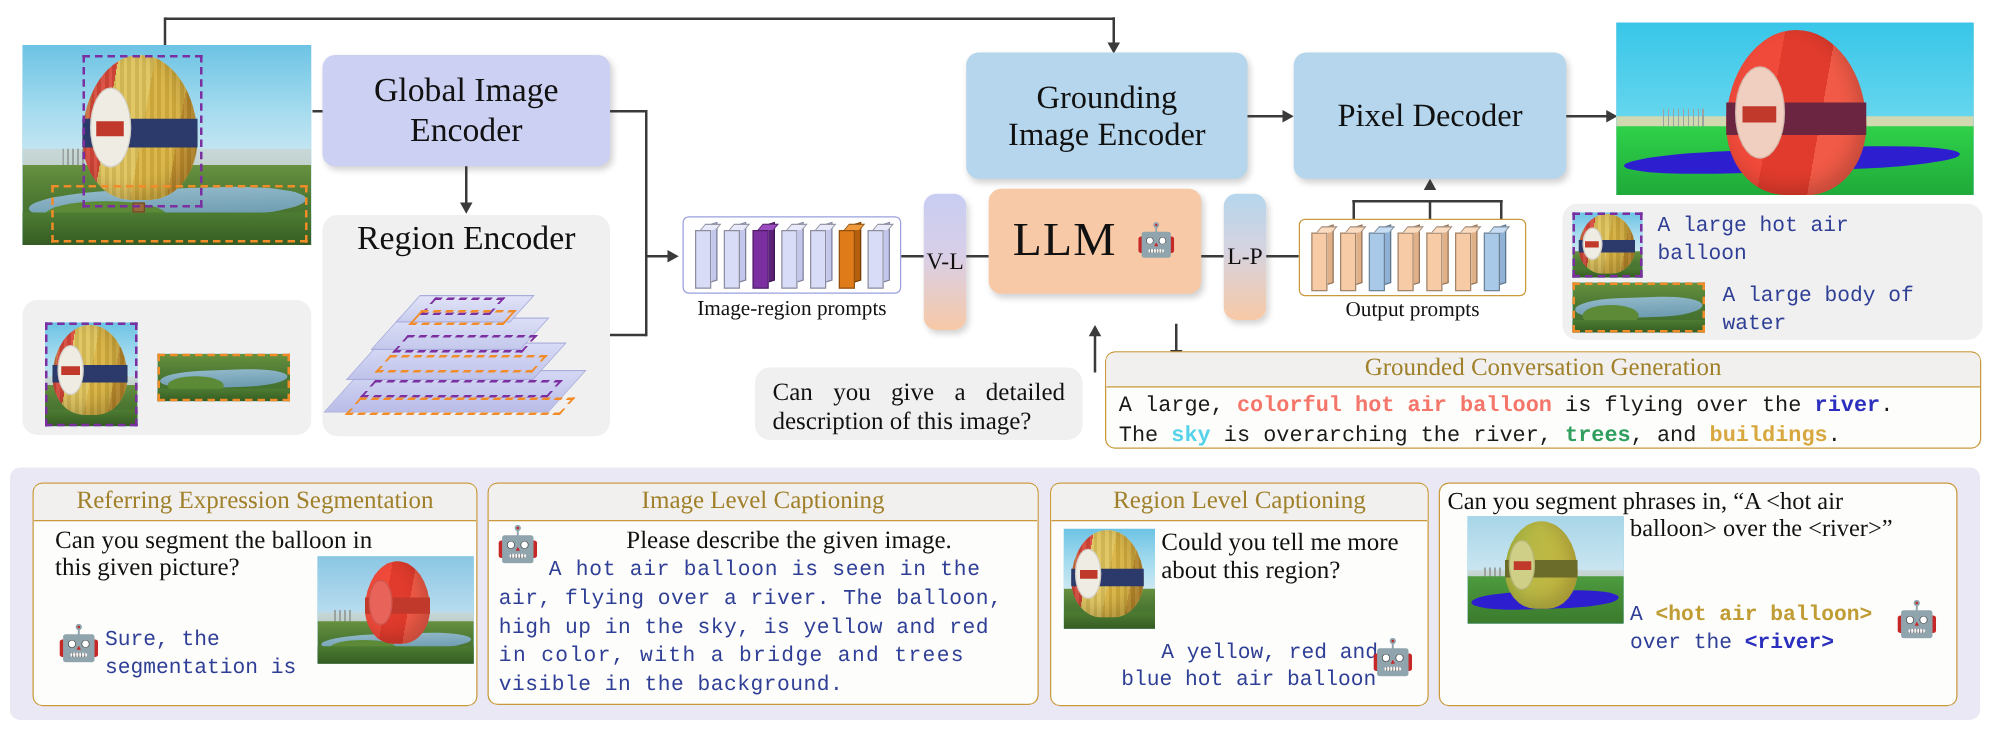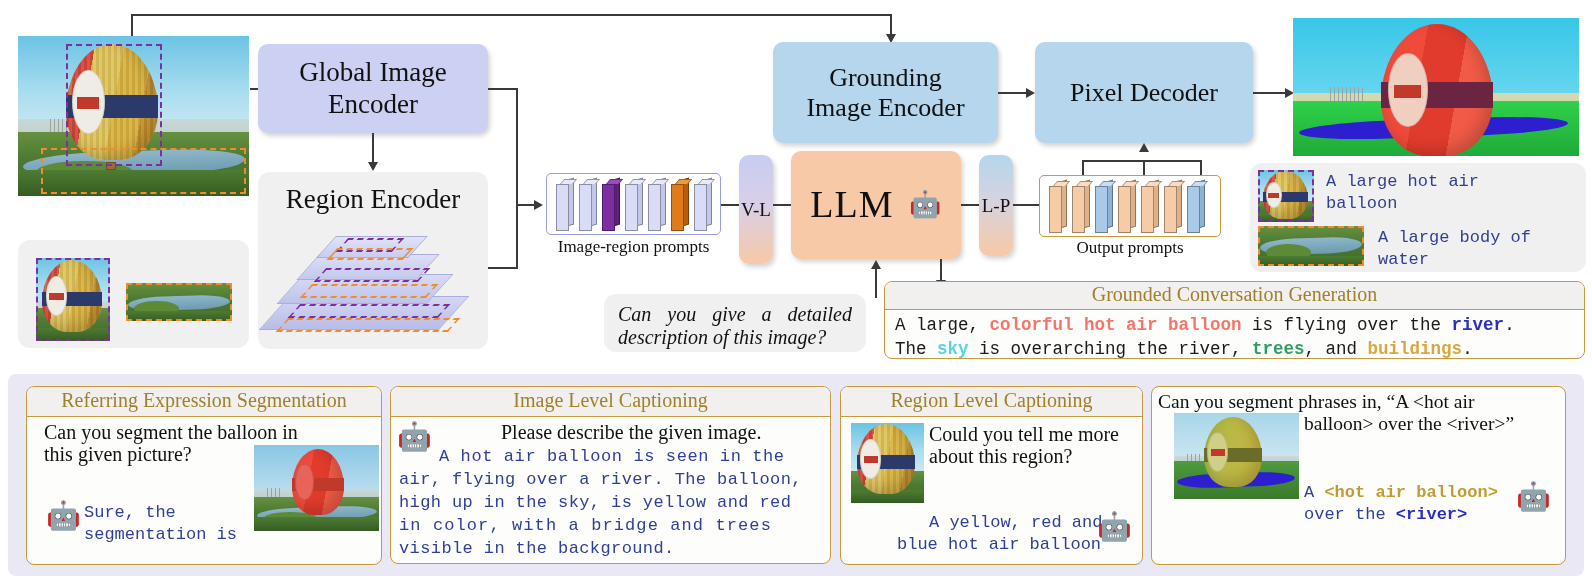--- a/index.html
+++ b/index.html
@@ -182,21 +182,21 @@
   </div>
 </div>
 
 <div class="abs vline" style="left:372px; top:133px; height:31px;"></div>
 <div class="abs arrow-d" style="left:368px; top:162px;"></div>
 
 <div class="abs hline" style="left:488px; top:88px; width:29px;"></div>
 <div class="abs vline" style="left:516px; top:88px; height:116px;"></div>
 
 <div class="abs graybox" style="left:258px; top:172px; width:230px; height:177px;"></div>
-<div class="abs title-serif" style="left:258px; top:184px; width:230px; text-align:center; font-size:27px;">Region Encoder</div>
+<div class="abs title-serif" style="left:258px; top:175px; width:230px; text-align:center; font-size:27px;">Region Encoder</div>
 
 <div class="abs" style="left:268px; top:224px; width:212px; height:118px;">
   <div class="abs" style="left:6px; top:72px; width:180px; height:34px;
        background:linear-gradient(180deg,#d4d7f3,#b9bde8); transform:skewX(-42deg); border:1px solid #a9adde;"></div>
   <div class="abs" style="left:22px; top:50px; width:150px; height:30px;
        background:linear-gradient(180deg,#d8dbf5,#bfc3ea); transform:skewX(-42deg); border:1px solid #a9adde;"></div>
   <div class="abs" style="left:40px; top:30px; width:120px; height:26px;
        background:linear-gradient(180deg,#dcdff6,#c4c8ec); transform:skewX(-42deg); border:1px solid #a9adde;"></div>
   <div class="abs" style="left:58px; top:12px; width:92px; height:22px;
        background:linear-gradient(180deg,#e0e3f8,#c9cdee); transform:skewX(-42deg); border:1px solid #a9adde;"></div>
@@ -280,39 +280,39 @@
 <div class="abs serif" style="left:531px; top:237px; width:205px; text-align:center; font-size:17px;">Image-region prompts</div>
 
 <div class="abs hline" style="left:721px; top:204px; width:18px;"></div>
 
 <div class="abs rbox" style="left:739px; top:155px; width:34px; height:109px;
             background:linear-gradient(180deg,#c8cdf2 0%, #d8cfe8 45%, #f7c9a6 100%);">
   <span class="title-serif" style="font-size:19px;">V-L</span>
 </div>
 <div class="abs hline" style="left:773px; top:204px; width:18px;"></div>
 
-<div class="abs rbox peach" style="left:791px; top:151px; width:170px; height:108px;">
+<div class="abs rbox peach" style="left:791px; top:151px; width:170px; height:84px;">
   <span class="title-serif" style="font-size:38px; letter-spacing:1px;">LLM</span>
   <span class="robot" style="margin-left:16px;">🤖</span>
 </div>
 <div class="abs hline" style="left:961px; top:204px; width:18px;"></div>
 
 <div class="abs rbox" style="left:979px; top:155px; width:34px; height:101px;
             background:linear-gradient(180deg,#b5d6ec 0%, #d6d3e0 45%, #f7c9a6 100%);">
   <span class="title-serif" style="font-size:19px;">L-P</span>
 </div>
 <div class="abs hline" style="left:1013px; top:204px; width:26px;"></div>
 
 <div class="abs vline" style="left:875px; top:268px; height:30px;"></div>
 <div class="abs arrow-u" style="left:871px; top:260px;"></div>
 
 <div class="abs vline" style="left:940px; top:259px; height:26px;"></div>
 <div class="abs arrow-d" style="left:936px; top:280px;"></div>
 
-<div class="abs graybox" style="left:604px; top:294px; width:262px; height:58px; padding:9px 14px;font-style:italic;">
+<div class="abs graybox" style="left:604px; top:294px; width:262px; height:58px; padding:9px 14px;">
   <div class="serif" style="font-size:20px; text-align:justify; text-align-last:justify;">Can you give a detailed</div>
   <div class="serif" style="font-size:20px;">description of this image?</div>
 </div>
 
 <div class="abs rbox blue title-serif" style="left:773px; top:42px; width:225px; height:101px; font-size:26px;">
   <div>
     <div>Grounding</div>
     <div>Image Encoder</div>
   </div>
 </div>

